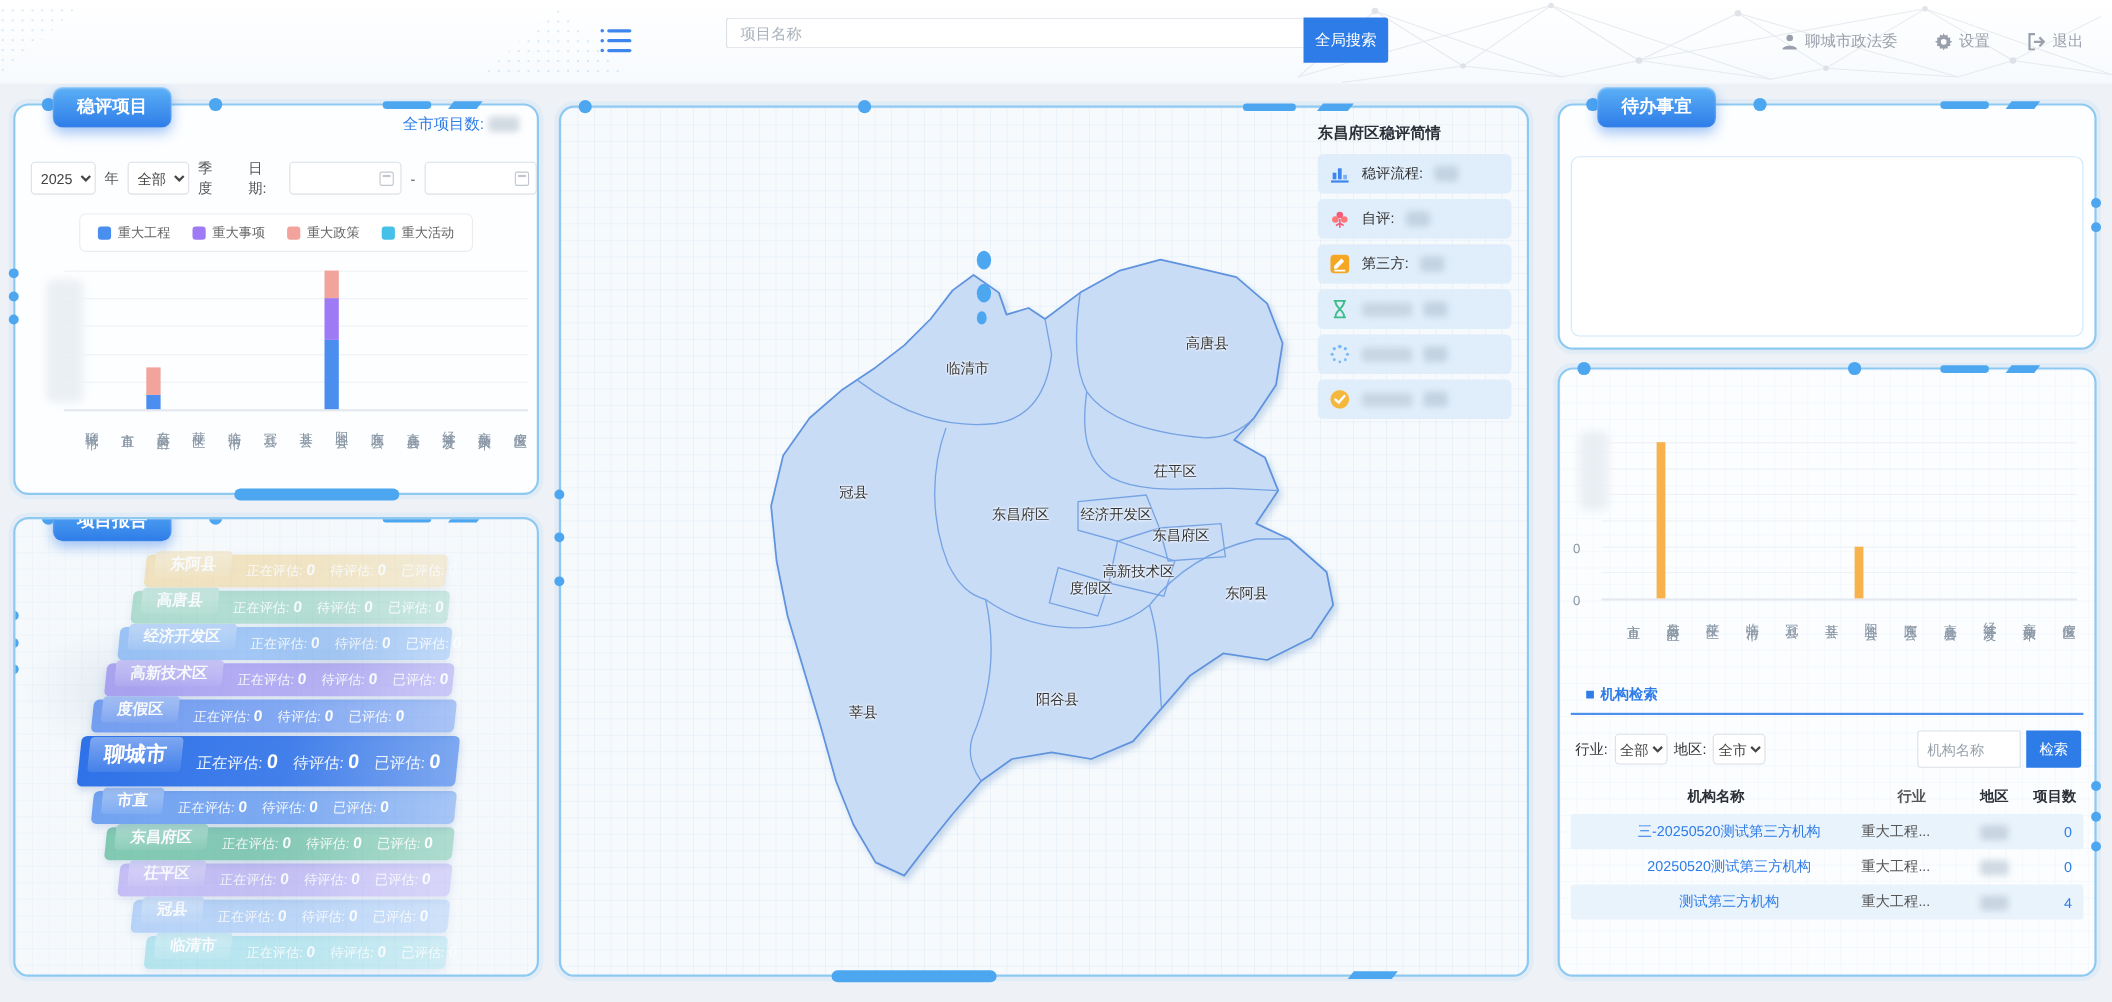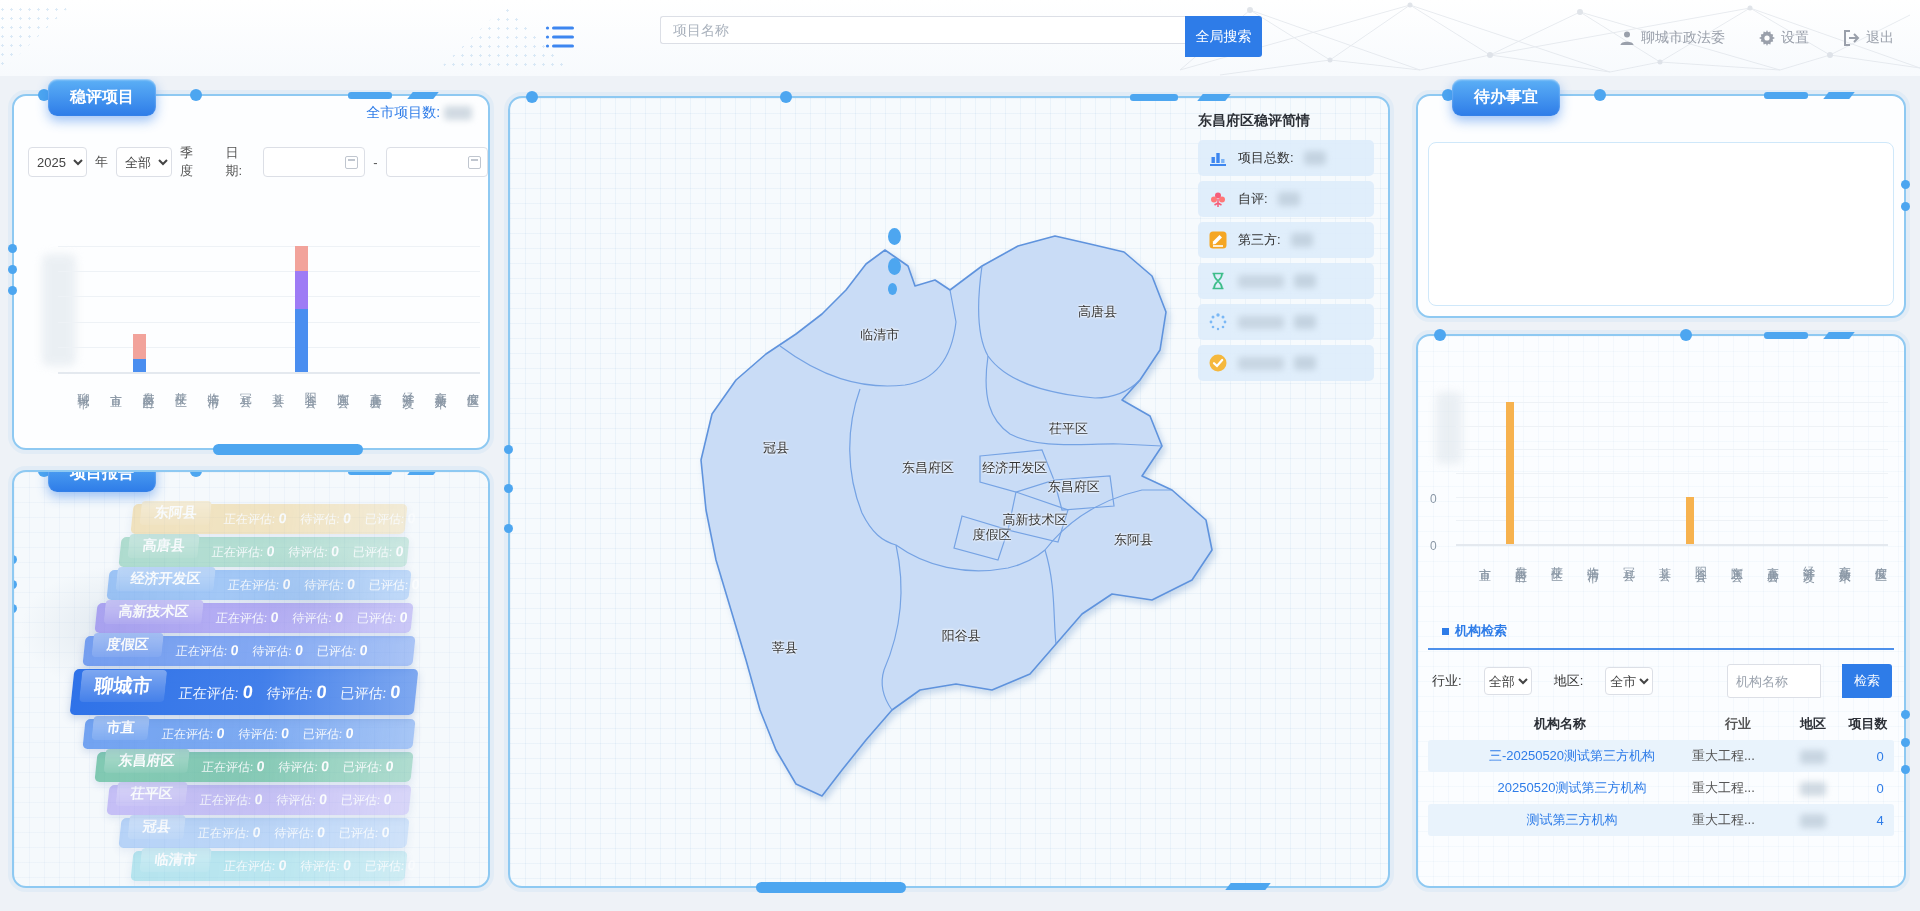--- a/index.html
+++ b/index.html
@@ -111,21 +111,21 @@
   
   #panelE { left:1416px; top:334px; width:490px; height:554px;
     background:linear-gradient(rgba(130,175,220,.06) 1px, transparent 1px),
     linear-gradient(90deg, rgba(130,175,220,.06) 1px, transparent 1px), #fbfdff; background-size:15px 15px; }
   #orgPlot { left:38px; top:66px; width:432px; height:144px; border-bottom:2px solid #e4e9ef; }
   #orgLabels { left:38px; top:220px; width:432px; }
   .ytick { position:absolute; font-size:12px; color:#8a97a5; }
   .org-search-title { position:absolute; left:24px; top:286px; font-size:13px; color:#2e7ce8; font-weight:bold; display:flex; align-items:center; gap:6px; }
   .sq-bullet { width:7px; height:7px; background:#2e7ce8; display:inline-block; }
   .org-divider { position:absolute; left:10px; right:10px; top:312px; height:2px; background:#2e7ce8; opacity:.85; }
-  .org-filters { position:absolute; left:14px; right:12px; top:328px; display:flex; align-items:center; font-size:13px; color:#333; gap:22px; }
+  .org-filters { position:absolute; left:14px; right:12px; top:328px; display:flex; align-items:center; font-size:13px; color:#333; gap:6px; }
   .org-filters select { height:28px; border:1px solid #dcdfe6; border-radius:4px; font-size:13px; color:#444; background:#fff; }
   .org-name-input { width:94px; height:34px; border:1px solid #dcdfe6; border-radius:3px 0 0 3px; padding:0 8px; font-size:13px; outline:none; }
   .org-name-input::placeholder { color:#9aa2ad; }
   .org-search-btn { height:34px; padding:0 12px; background:#2e7ce8; color:#fff; border:none; border-radius:0 3px 3px 0; font-size:13px; cursor:pointer; }
   .org-table { position:absolute; left:10px; right:10px; top:372px; font-size:13px; }
   .org-tr { display:flex; align-items:center; height:32px; }
   .org-th { font-weight:bold; color:#2b2f36; }
   .org-tr.alt { background:#e9f3fc; border-radius:3px; }
   .col-name { flex:1; text-align:center; }
   .col-ind { width:92px; color:#555; text-align:left; overflow:hidden; white-space:nowrap; }
@@ -214,20 +214,38 @@
     <span>季度</span>
     <span style="margin-left:12px">日期:</span>
     <span class="date-input">
         <i class="cal-icon"></i>
       </span>
     <span>-</span>
     <span class="date-input">
         <i class="cal-icon"></i>
       </span>
   </div>
+  <div class="legend-pill" id="projLegend">
+      <div class="legend-item">
+        <span class="legend-sw" style="background: rgb(74, 142, 240);"></span>
+        <span>重大工程</span>
+      </div>
+      <div class="legend-item">
+        <span class="legend-sw" style="background: rgb(158, 123, 245);"></span>
+        <span>重大事项</span>
+      </div>
+      <div class="legend-item">
+        <span class="legend-sw" style="background: rgb(242, 163, 155);"></span>
+        <span>重大政策</span>
+      </div>
+      <div class="legend-item">
+        <span class="legend-sw" style="background: rgb(69, 192, 232);"></span>
+        <span>重大活动</span>
+      </div>
+    </div>
   <div class="yaxis-blur" style="left:28px; top:158px; height:112px;"></div>
   <div class="chart-plot" id="projPlot">
       <div class="gridline" style="top: 0px;"></div>
       <div class="gridline" style="top: 25.2px;"></div>
       <div class="gridline" style="top: 50.4px;"></div>
       <div class="gridline" style="top: 75.6px;"></div>
       <div class="gridline" style="top: 100.8px;"></div>
       <div class="bar-seg" style="left: calc(19.2308% - 6.5px); width: 13px; bottom: 0px; height: 12.6px; background: rgb(74, 142, 240);"></div>
       <div class="bar-seg" style="left: calc(19.2308% - 6.5px); width: 13px; bottom: 12.6px; height: 25.2px; background: rgb(242, 163, 155);"></div>
       <div class="bar-seg" style="left: calc(57.6923% - 6.5px); width: 13px; bottom: 0px; height: 63px; background: rgb(74, 142, 240);"></div>
@@ -434,21 +452,21 @@
   <div class="map-info">
     <div class="map-info-title">东昌府区稳评简情</div>
     <div id="infoRows">
         <div class="info-row">
           <div class="info-icon"><svg viewBox="0 0 20 20">
               <rect x="2" y="16" width="16" height="2" fill="#3d86f0"></rect>
               <rect x="3.5" y="9" width="3.4" height="6" fill="#3d86f0"></rect>
               <rect x="8.3" y="5" width="3.4" height="10" fill="#3d86f0"></rect>
               <rect x="13.1" y="11" width="3.4" height="4" fill="#7ab2f5"></rect>
             </svg></div>
-          <span>项目总数:</span>
+          <span>稳评流程:</span>
           <span class="blur-blob" style="width: 22px;"></span>
         </div>
         <div class="info-row">
           <div class="info-icon"><svg viewBox="0 0 20 20">
               <circle cx="10" cy="6.5" r="3" fill="#f55d7a"></circle>
               <circle cx="6" cy="10.5" r="3" fill="#f77"></circle>
               <circle cx="14" cy="10.5" r="3" fill="#f77"></circle>
               <path d="M10 10 L10 18 M10 14 L6.5 16 M10 14 L13.5 16" stroke="#f55d7a" stroke-width="1.5" fill="none"></path>
             </svg></div>
           <span>自评:</span>

